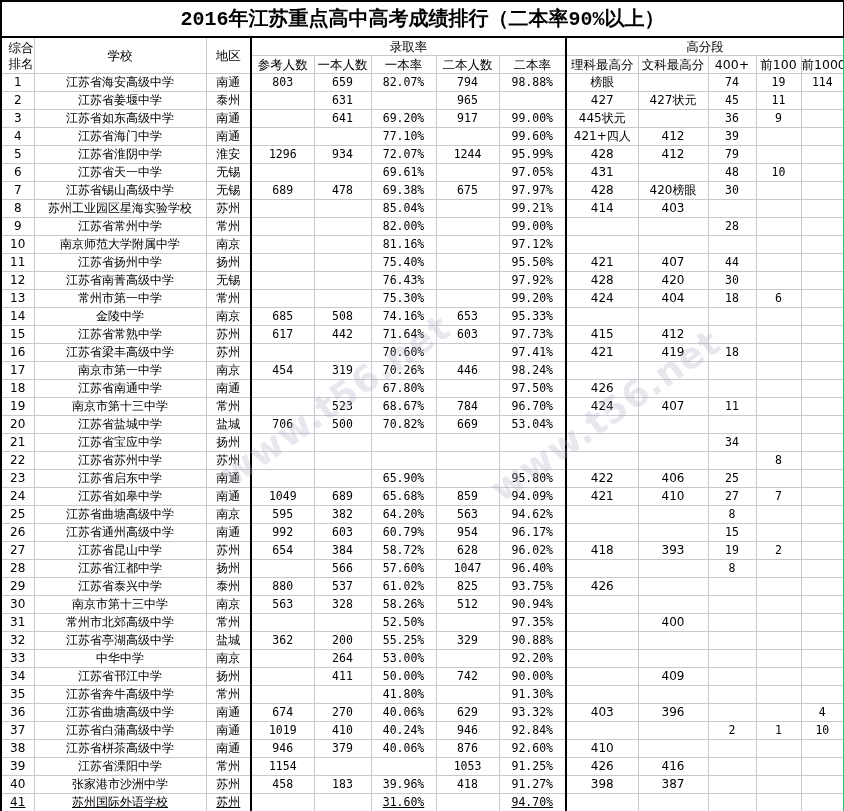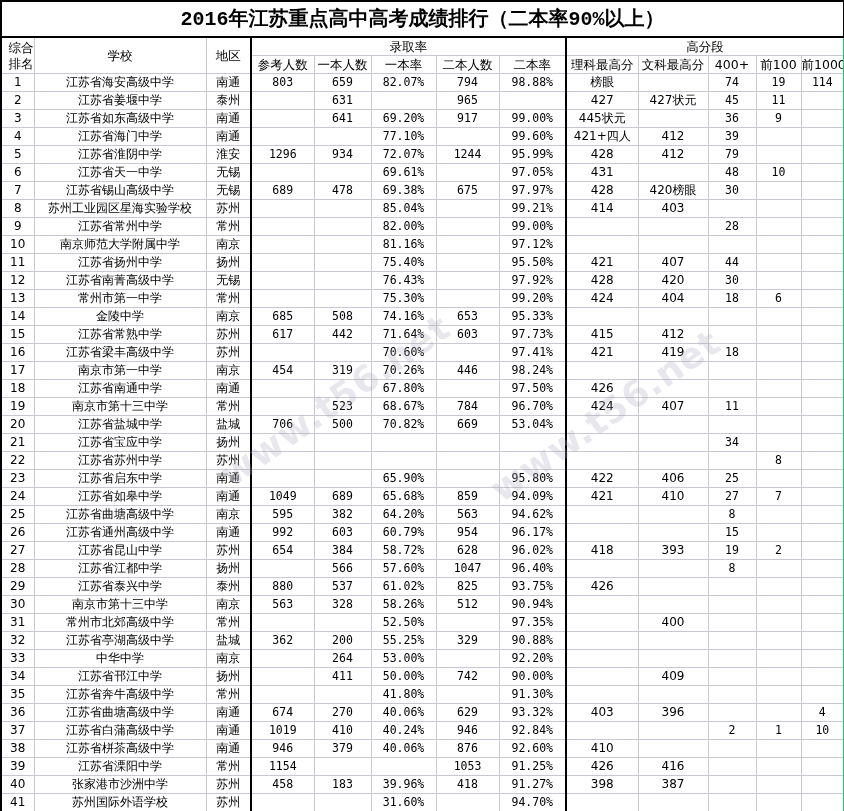--- a/index.html
+++ b/index.html
@@ -5,21 +5,21 @@
   html, body { margin: 0; padding: 0; background: #ffffff; }
   body { width: 844px; height: 811px; overflow: hidden; font-family: "DejaVu Sans", sans-serif; color: #000; position: relative; }
   table { border-collapse: collapse; table-layout: fixed; width: 843px; position: absolute; left: 0; top: 0; }
   td { border: 1px solid #c8c8d0; padding: 0; height: 17px; font-size: 12px; line-height: 17px; text-align: center; white-space: nowrap; overflow: hidden; }
   td.num { font-family: "DejaVu Sans Mono", monospace; font-size: 11.5px; }
   tr.title td { height: 34px; font-family: Liberation Mono, monospace; font-weight: bold; font-size: 20px; border: 2px solid #000; border-bottom: 2px solid #000; }
   tr.h1 td, tr.h2 td { font-size: 12.5px; }
   td.thickR { border-right: 2px solid #000; }
   td.outerL { border-left: 2px solid #000; }
   td.outerR { border-right: 2px solid #22c55e; }
-  tr.last td { border-bottom: 2px solid #000; }
+  tr.last td { border-bottom: 2px solid #000; text-decoration: underline; }
   .wm { position: absolute; color: rgba(170,170,190,0.28); font-family: "DejaVu Sans", sans-serif; font-weight: bold; font-size: 36px; transform: rotate(-35deg); pointer-events: none; letter-spacing: 1px; }
 </style>
 </head>
 <body>
 
 <table>
   <colgroup>
     <col style="width:33px">
       <col style="width:172px">
       <col style="width:45px">

